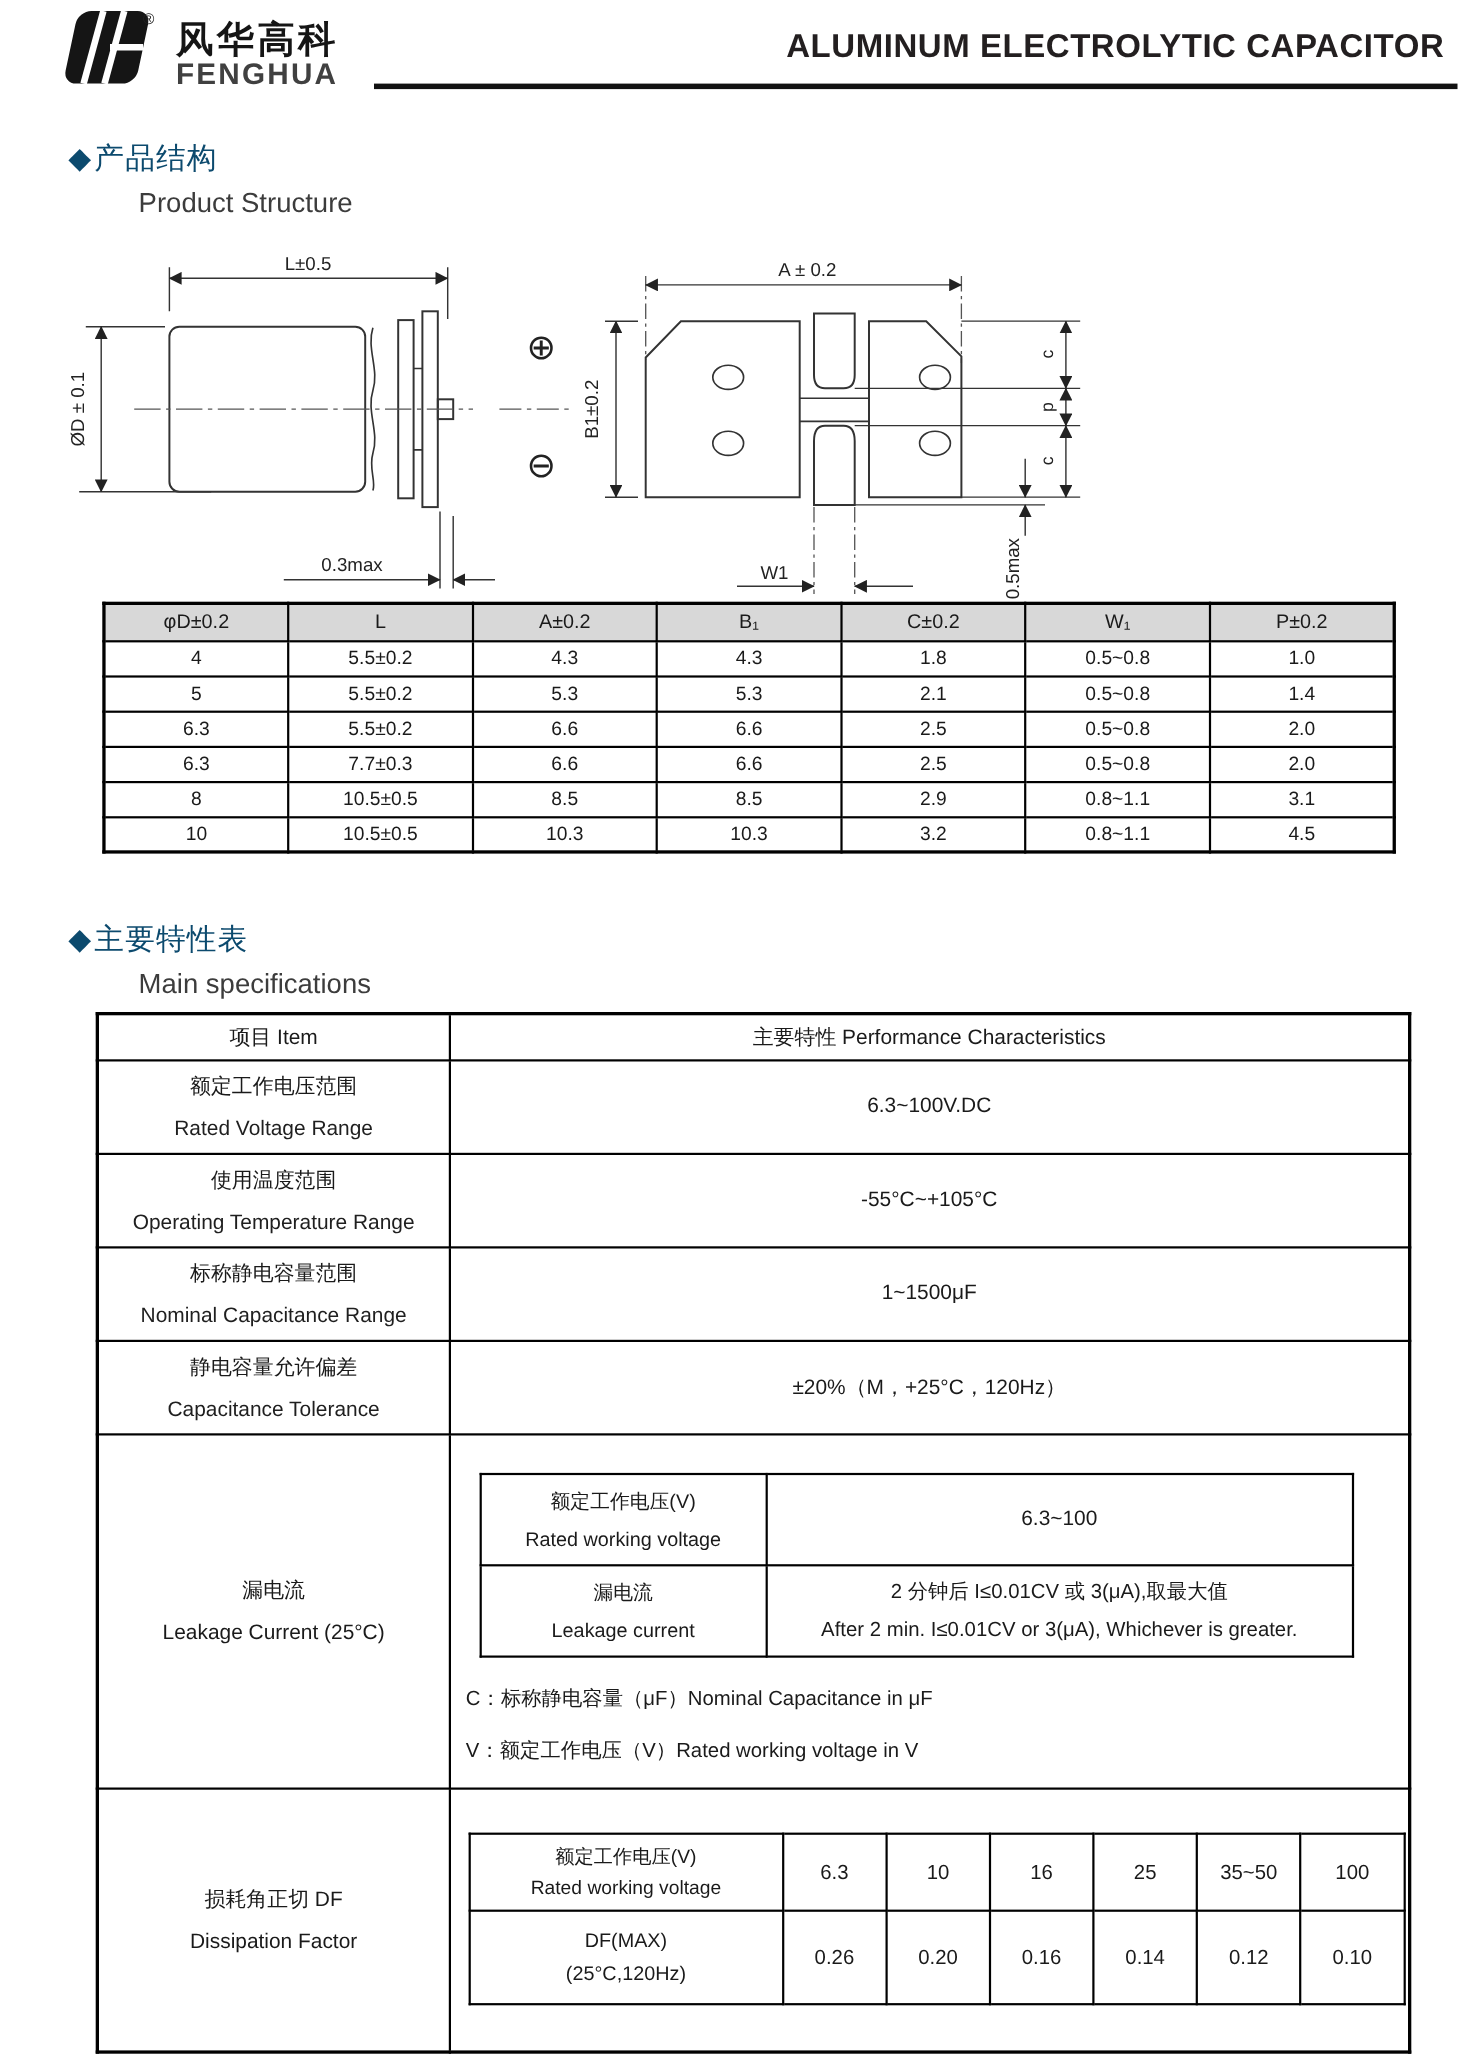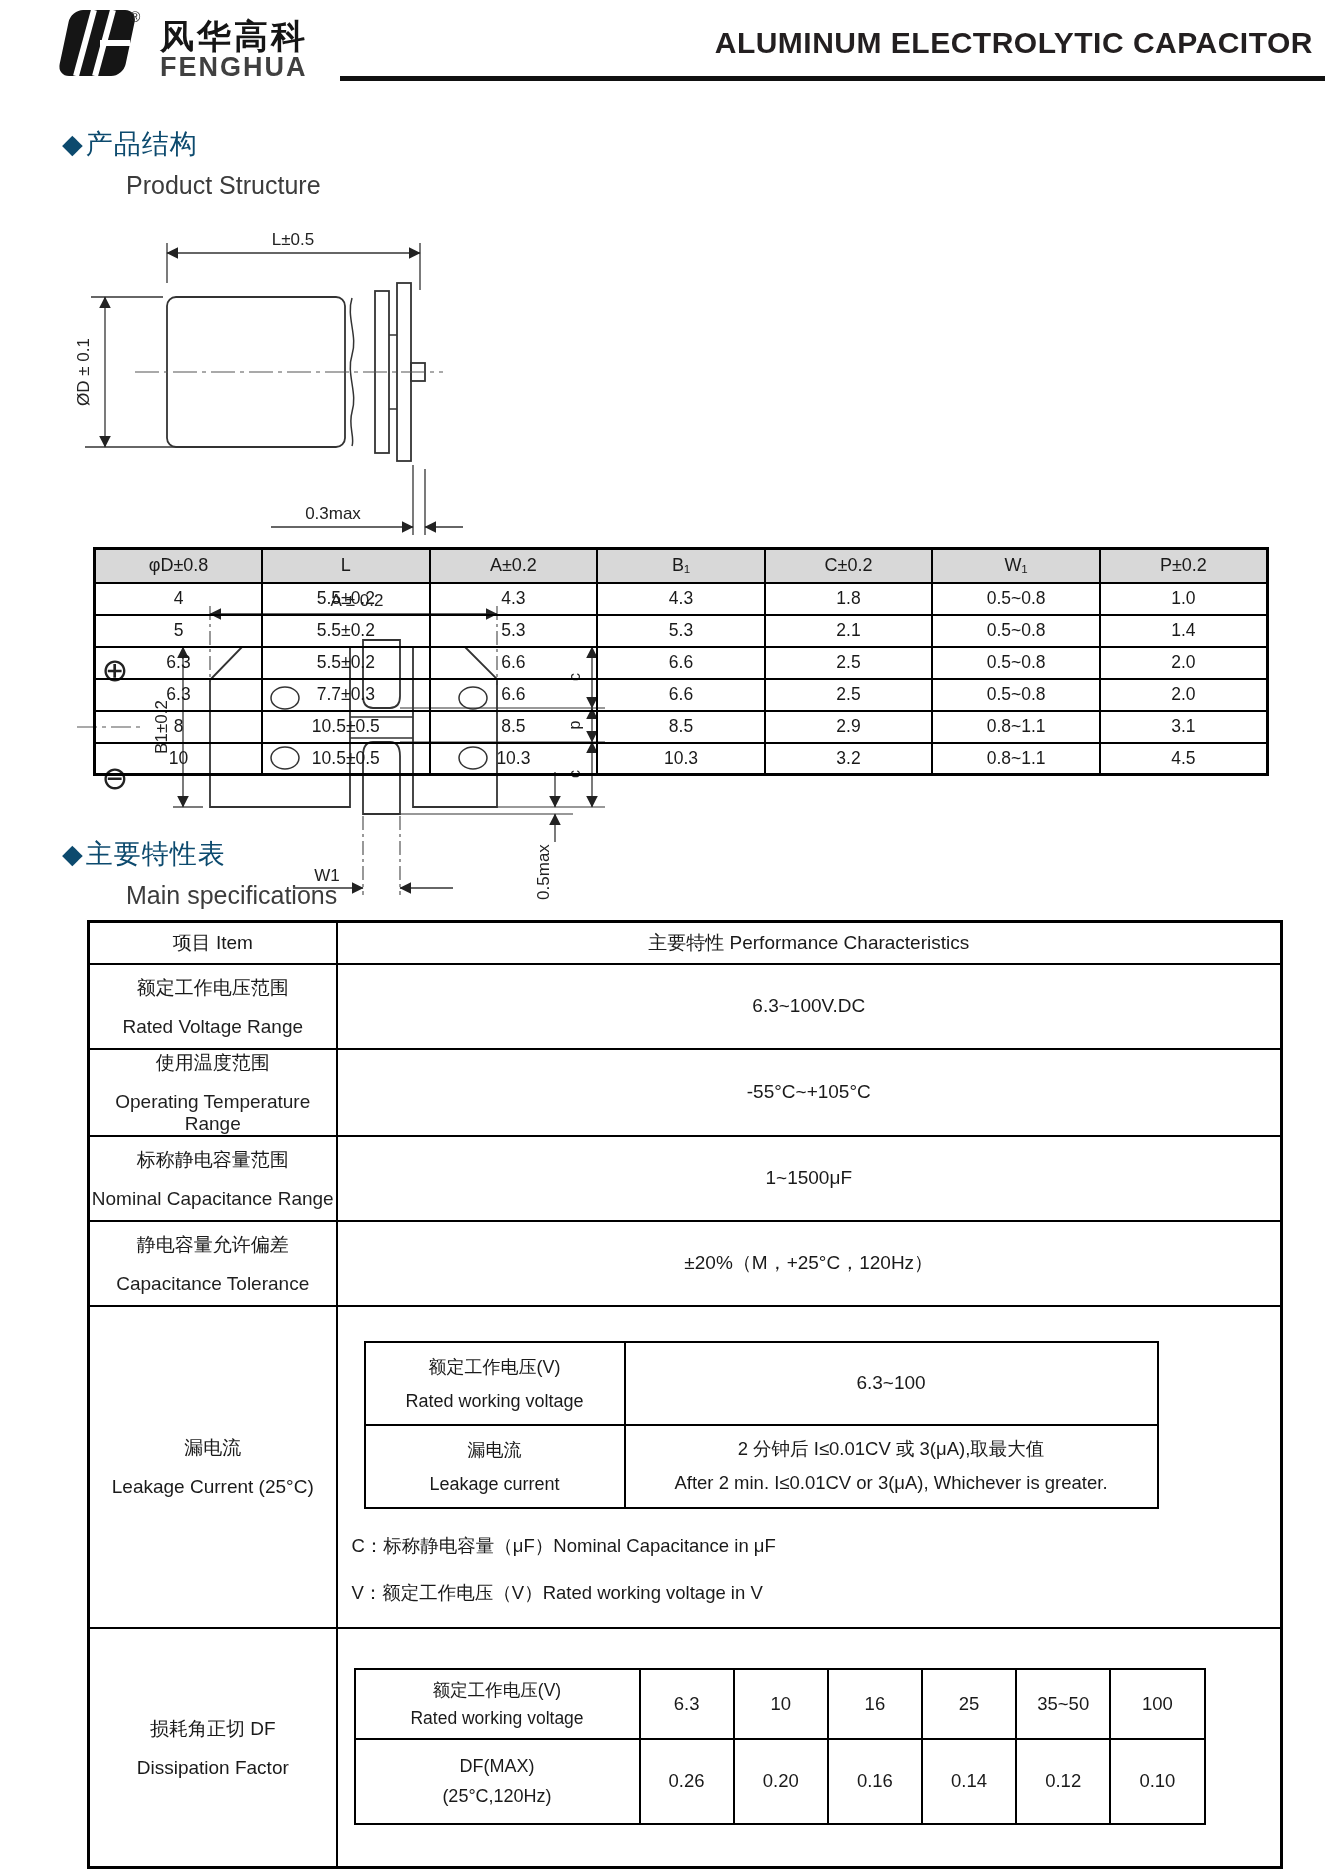--- a/index.html
+++ b/index.html
@@ -14,34 +14,34 @@
   .doc-title { position:absolute; top:26px; right:30px; font-size:30px; font-weight:bold; color:#231f20; letter-spacing:0.5px; }
   .head-rule { position:absolute; left:340px; top:76px; width:985px; height:5px; background:#111; }
 
   
   .sec { position:absolute; left:62px; }
   .sec-cn { font-size:27px; color:#0c4a6e; letter-spacing:1px; }
   .sec-cn .dia { margin-right:2px; }
   .sec-en { font-size:25px; color:#3c3c3c; margin-left:64px; margin-top:9px; }
 
   
-  .drawings { position:absolute; left:75px; top:195px; display:flex;flex-direction:column; }
+  .drawings { position:absolute; left:62px; top:195px; display:flex; }
   svg text { font-family:"Liberation Sans","DejaVu Sans",sans-serif; fill:#222; }
 
   
   table { border-collapse:collapse; }
   .dim-table { position:absolute; left:93px; top:547px; width:1176px; table-layout:fixed; border:3px solid #000; }
   .dim-table th, .dim-table td { border:2px solid #000; text-align:center; vertical-align:middle; }
   .dim-table th { background:#d8d8d8; font-weight:normal; font-size:18px; height:34px; }
   .dim-table td { font-size:17.5px; height:32px; }
 
   
   .spec-table { position:absolute; left:87px; top:920px; width:1196px; table-layout:fixed; border:3px solid #000; }
   .spec-table > tbody > tr > th, .spec-table > tbody > tr > td { border:2.5px solid #000; text-align:center; vertical-align:middle; font-weight:normal; }
-  .col-item { width:248px; }
+  .col-item { width:320px; }
   .spec-head th { height:42px; font-size:19px; }
   .spec-row { height:85px; }
   .spec-row .cn { font-size:19px; margin-bottom:15px; }
   .spec-row .en { font-size:19px; color:#1f1f1f; }
   .spec-value { font-size:19px; }
 
   .row-leak { height:305px; }
   .row-df { height:240px; }
   .cell-left .cn { font-size:19px; margin-bottom:15px; }
   .cell-left .en { font-size:19px; }
@@ -186,21 +186,21 @@
       <line x1="325" y1="264" x2="498" y2="264" stroke="#333" stroke-width="1.2"></line>
       <line x1="480" y1="222" x2="480" y2="257" stroke="#333" stroke-width="1.3" marker-end="url(#arr2)"></line>
       <line x1="480" y1="292" x2="480" y2="264" stroke="#333" stroke-width="1.3" marker-end="url(#arr2)"></line>
       <text transform="translate(474,322) rotate(-90)" font-size="17" text-anchor="middle">0.5max</text>
     </svg>
   </div>
 
   <table class="dim-table">
     <thead>
       <tr>
-        <th>φD±0.8</th>
+        <th>φD±0.2</th>
         <th>L</th>
         <th>A±0.2</th>
         <th>B₁</th>
         <th>C±0.2</th>
         <th>W₁</th>
         <th>P±0.2</th>
       </tr>
     </thead>
     <tbody>
       <tr>

